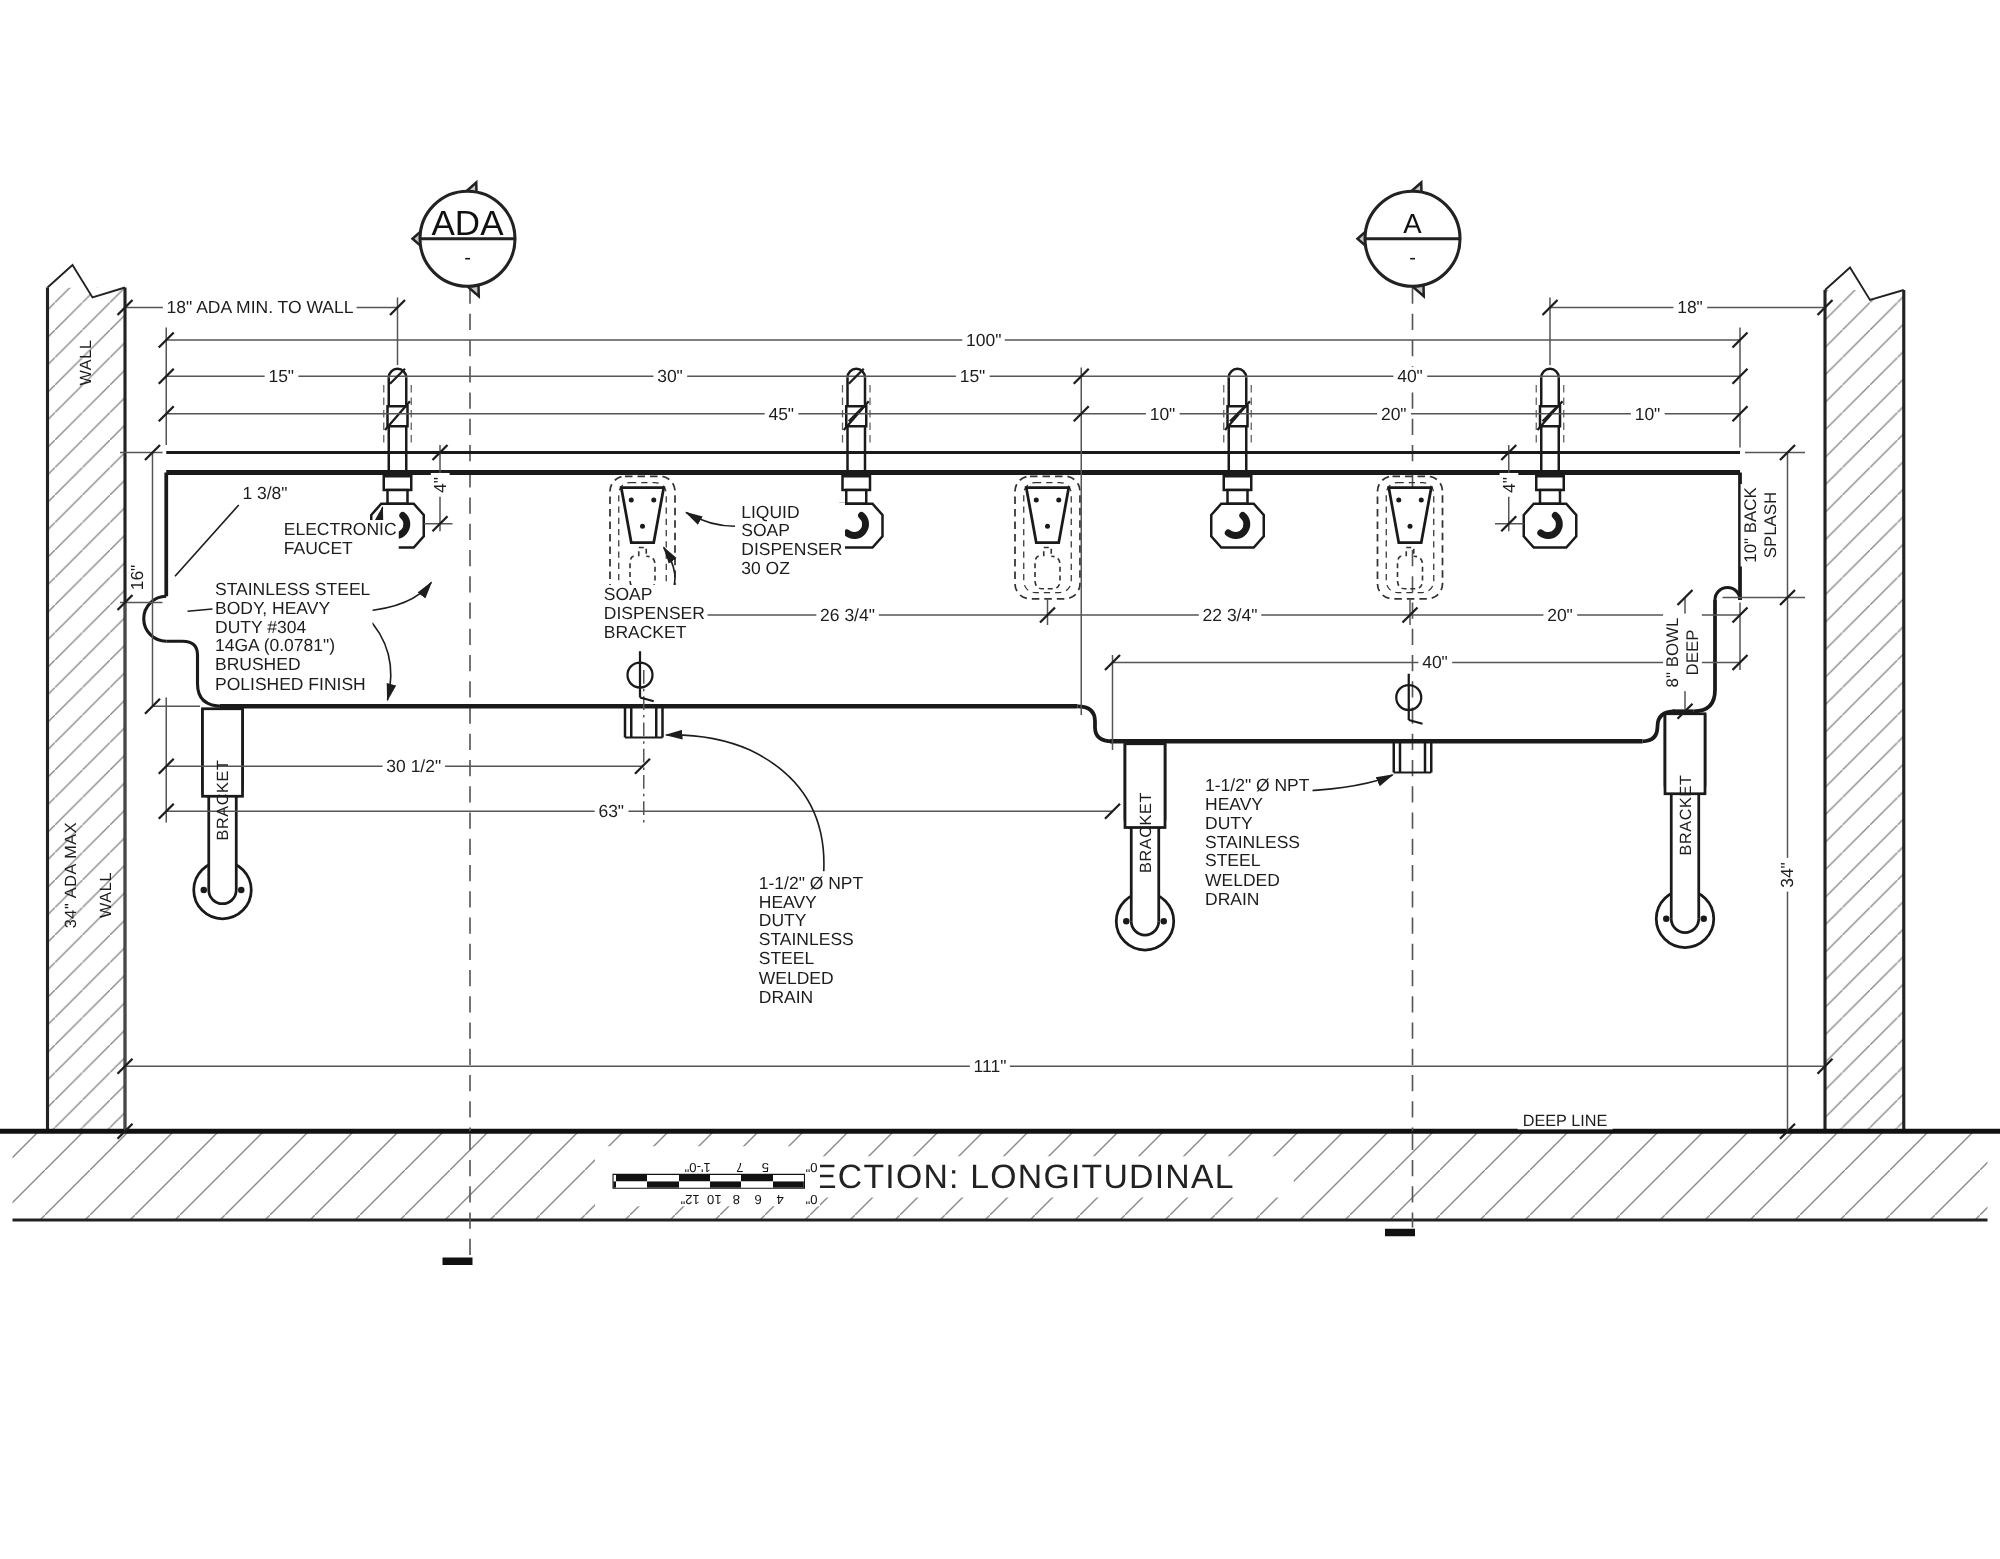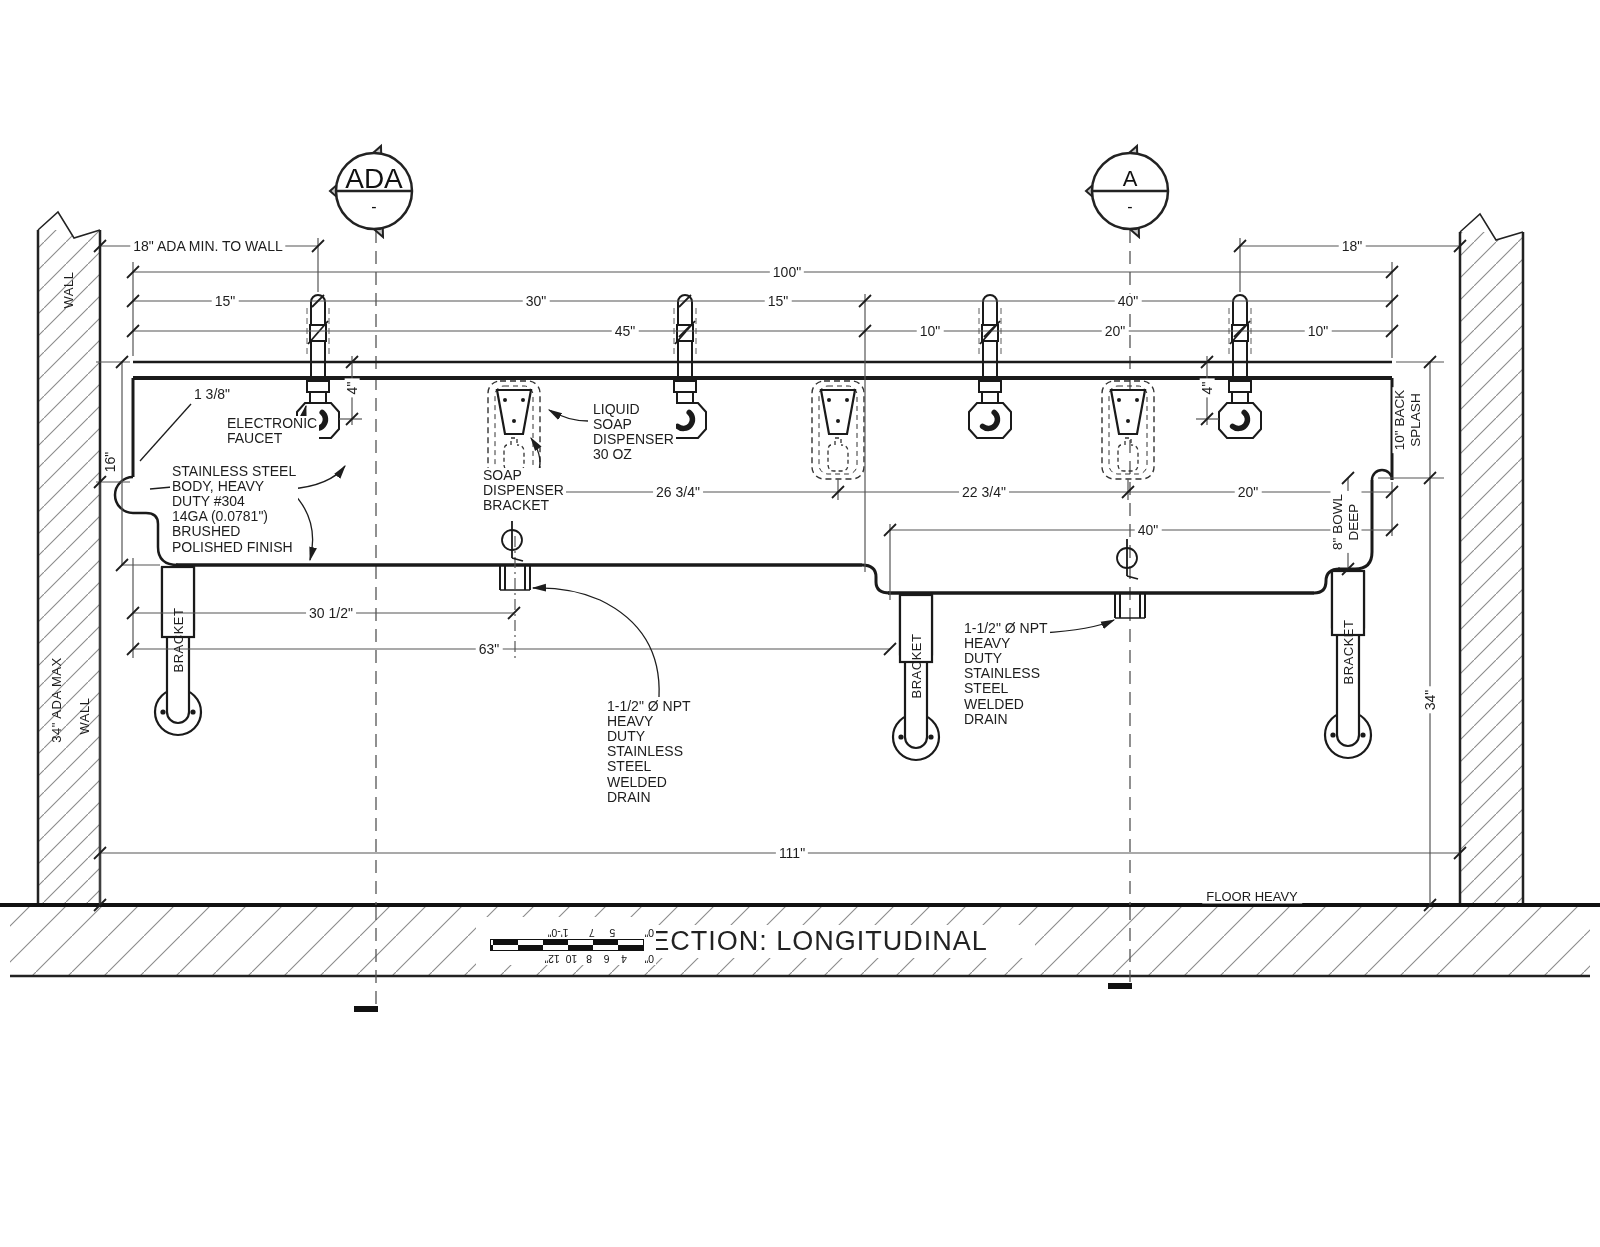--- a/index.html
+++ b/index.html
@@ -409,21 +409,21 @@
 DUTY
 STAINLESS
 STEEL
 WELDED
 DRAIN</div>
 
 <div class="vtext" style="left:178px;top:640px;">BRACKET</div>
 <div class="vtext" style="left:916px;top:666px;">BRACKET</div>
 <div class="vtext" style="left:1348px;top:652px;">BRACKET</div>
 
-<div class="floorline" style="left:1252px;top:896px;">FLOOR HEAVY</div>
+<div class="floorline" style="left:1252px;top:896px;">DEEP LINE</div>
 <div class="title">SECTION: LONGITUDINAL</div>
 
 <div class="scalebar">
   <div class="sb-row-l">0"      4    6    8   10  12"</div>
   <div class="sb-bar">
     <div class="sb-a"></div>
     <div class="sb-b"></div>
   </div>
   <div class="sb-row-l">0"          5     7       1'-0"</div>
 </div>

